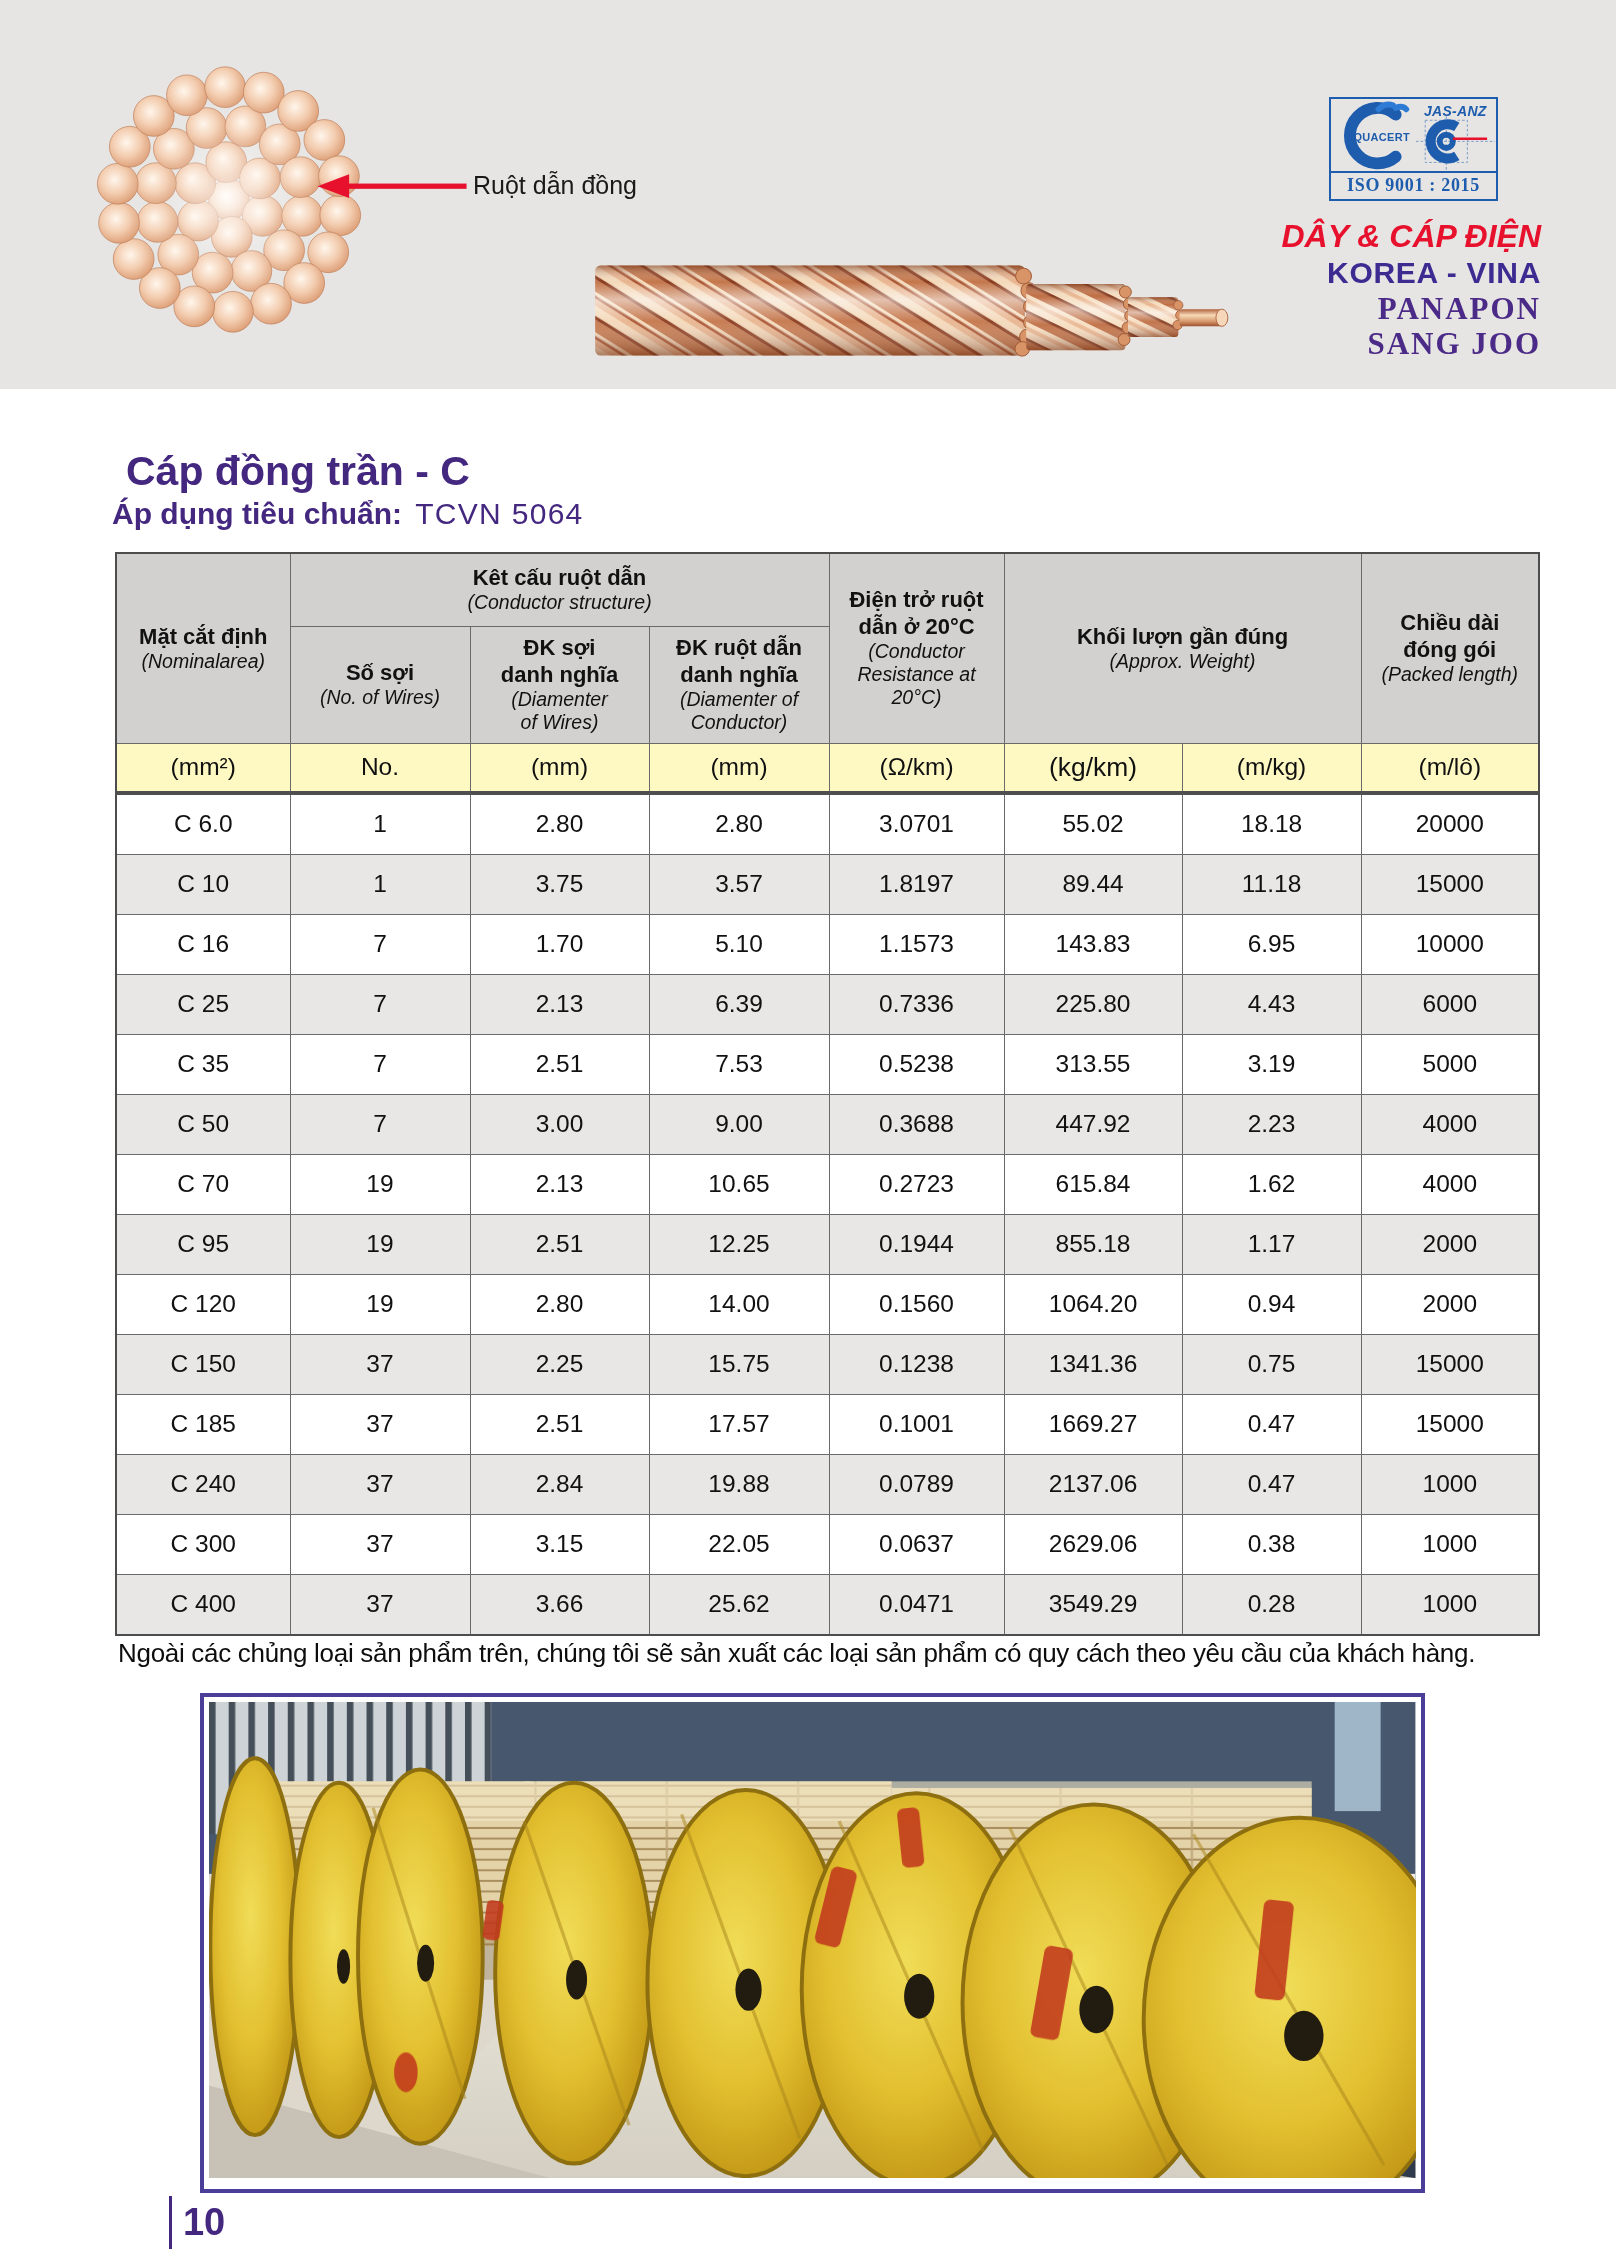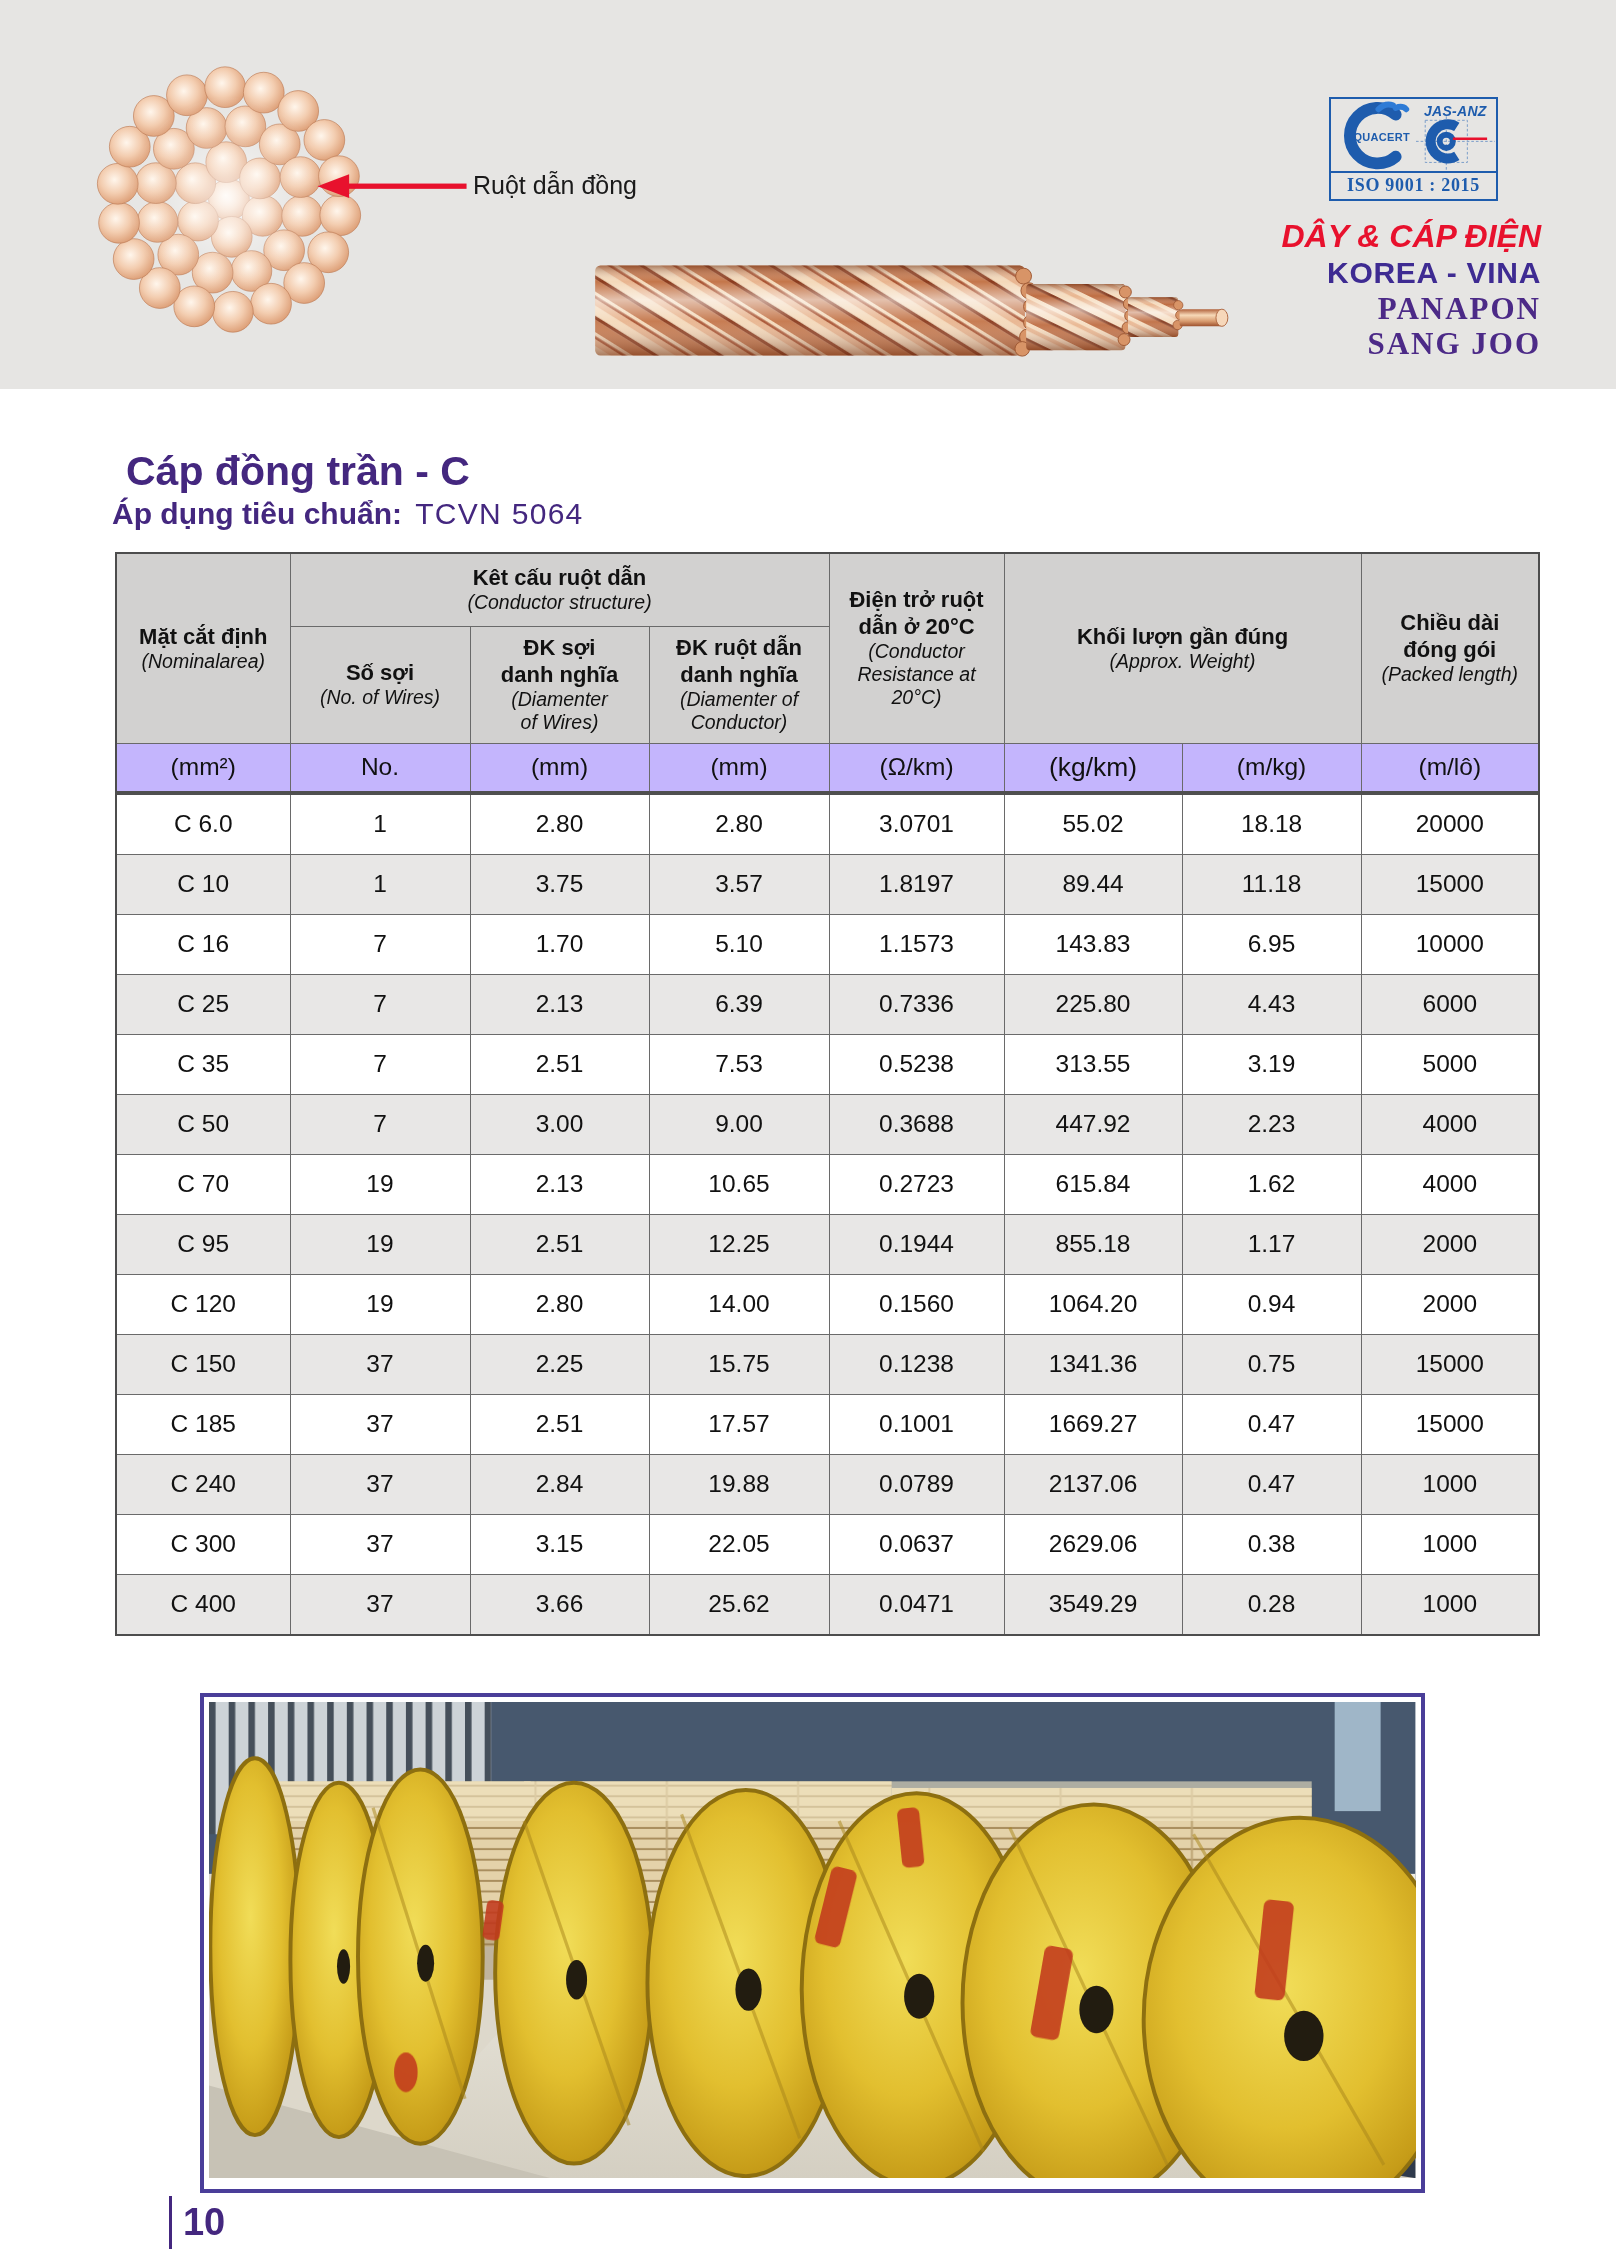--- a/index.html
+++ b/index.html
@@ -38,21 +38,21 @@
 
   
   .spec-table{position:absolute;left:115px;top:552px;width:1423px;border-collapse:collapse;table-layout:fixed;
               border:2px solid #4d4d4d;font-family:"Liberation Sans","DejaVu Sans",sans-serif;}
   .spec-table th,.spec-table td{border:1.7px solid #6a6a6a;text-align:center;vertical-align:middle;padding:0;}
   .spec-table thead th{background:#d2d1d0;font-weight:normal;}
   .vi{display:block;font-size:22px;font-weight:bold;color:#111;line-height:26.4px;}
   .en{display:block;font-size:19.5px;font-style:italic;color:#111;line-height:23px;font-weight:normal;}
   .row-group{height:73px;}
   .row-sub{height:117px;}
-  .units-row td{background:#c4b5fd;height:47px;font-size:24.5px;color:#111;border-bottom:4px solid #4f4f4f;}
+  .units-row td{background:#fef9c3;height:47px;font-size:24.5px;color:#111;border-bottom:4px solid #4f4f4f;}
   .units-row td:nth-child(6){font-size:26.4px;}
   tbody td{height:59px;font-size:24.5px;color:#111;background:#ffffff;}
   tbody tr:nth-child(even) td{background:#e8e7e6;}
 
   
   .note{position:absolute;left:118px;top:1638px;width:1448px;margin:0;font-size:26px;color:#0d0d0d;letter-spacing:-0.3px;}
 
   
   .photo-frame{position:absolute;left:200px;top:1693px;width:1225px;height:500px;margin:0;
                border:4px solid #4a3e99;box-sizing:border-box;background:#ffffff;padding:5.3px 5.3px 10.6px 5.3px;}
@@ -426,20 +426,21 @@
           <td>3.66</td>
           <td>25.62</td>
           <td>0.0471</td>
           <td>3549.29</td>
           <td>0.28</td>
           <td>1000</td>
         </tr>
       </tbody>
   </table>
 
+  <p class="note">Ngoài các chủng loại sản phẩm trên, chúng tôi sẽ sản xuất các loại sản phẩm có quy cách theo yêu cầu của khách hàng.</p>
 
   <figure class="photo-frame">
     <svg viewBox="0 0 1838 720" preserveAspectRatio="none">
       <defs>
         <radialGradient id="reelGrad" cx="45%" cy="42%" r="70%">
           <stop offset="0%" stop-color="#f1dd58"></stop>
           <stop offset="50%" stop-color="#e2bf2f"></stop>
           <stop offset="82%" stop-color="#c69c18"></stop>
           <stop offset="100%" stop-color="#9e7b11"></stop>
         </radialGradient>

